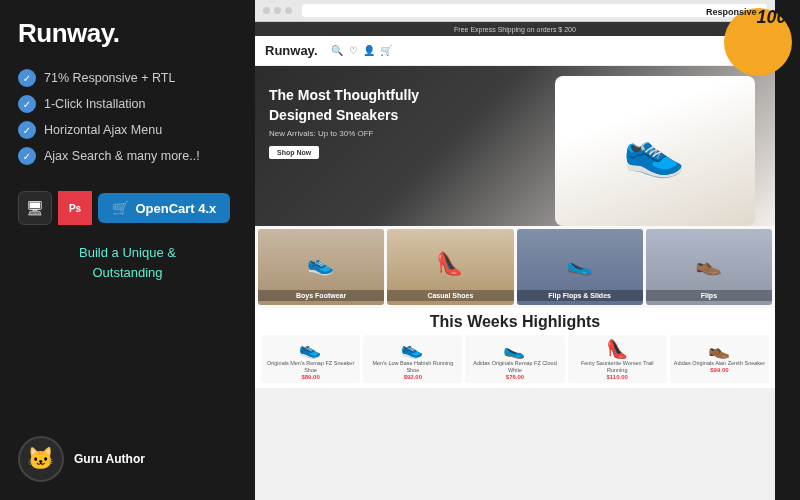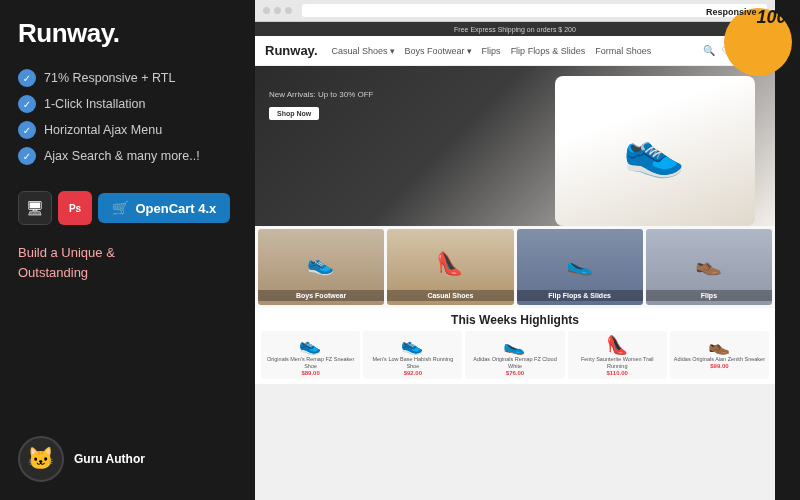--- a/index.html
+++ b/index.html
@@ -60,21 +60,21 @@
     .opencart-btn-area {
       display: flex;
       align-items: center;
       gap: 6px;
       margin-bottom: 18px;
     }
     .icon-ps {
       width: 34px;
       height: 34px;
       background: #e63946;
-      border-radius: 6px;
+      border-radius: 0;
       display: flex;
       align-items: center;
       justify-content: center;
       color: #fff;
       font-size: 10px;
       font-weight: bold;
     }
     .icon-monitor {
       width: 34px;
       height: 34px;
@@ -96,24 +96,25 @@
       border-radius: 6px;
       display: flex;
       align-items: center;
       gap: 6px;
     }
     .cart-icon-small {
       font-size: 14px;
     }
 
     .tagline {
-      color: #fca5a5;
+      color: #5eead4;
       font-size: 13px;
       line-height: 1.5;
       margin-bottom: 4px;
+      text-align: center;
     }
     .store-title {
       color: #fff;
       font-size: 17px;
       font-weight: bold;
       line-height: 1.3;
       margin-bottom: 16px;
     }
 
     .author-area {
@@ -291,21 +292,21 @@
       opacity: 0.9;
     }
 
     
     .highlights-section {
       background: #fff;
       padding: 5px 6px;
     }
     .highlights-title {
       text-align: center;
-      font-size: 12px;
+      font-size: 16px;
       font-weight: bold;
       color: #222;
       margin-bottom: 4px;
     }
     .highlights-grid {
       display: flex;
       gap: 3px;
     }
     .highlight-item {
       flex: 1;
@@ -406,38 +407,32 @@
     <div class="browser-dot"></div>
     <div class="browser-url"></div>
   </div>
 
   <div style="background:#333; height:14px; display:flex; align-items:center; justify-content:center;">
     <span style="font-size:7px; color:#ccc;">Free Express Shipping on orders $ 200</span>
   </div>
 
   <div class="store-header">
     <div class="store-logo">Runway.</div>
-    <div class="store-nav">
-      <span class="store-nav-item">Casual Shoes ▾</span>
-      <span class="store-nav-item">Boys Footwear ▾</span>
-      <span class="store-nav-item">Flips</span>
-      <span class="store-nav-item">Flip Flops &amp; Slides</span>
-      <span class="store-nav-item">Formal Shoes</span>
-    </div>
     <div class="store-icons">
       <span>🔍</span>
       <span>♡</span>
       <span>👤</span>
       <span>🛒</span>
     </div>
   </div>
 
   <div class="hero">
     <div class="hero-shoe">👟</div>
     <div class="hero-text">
+      <div class="hero-title">The Most Thoughtfully Designed Sneakers</div>
       <div class="hero-sub">New Arrivals: Up to 30% OFF</div>
       <div class="hero-btn">Shop Now</div>
     </div>
   </div>
 
   <div class="category-strip">
     <div class="cat-item cat-bg-1">
       <span class="cat-shoe-icon">👟</span>
       <div class="cat-label">Boys Footwear</div>
     </div>

